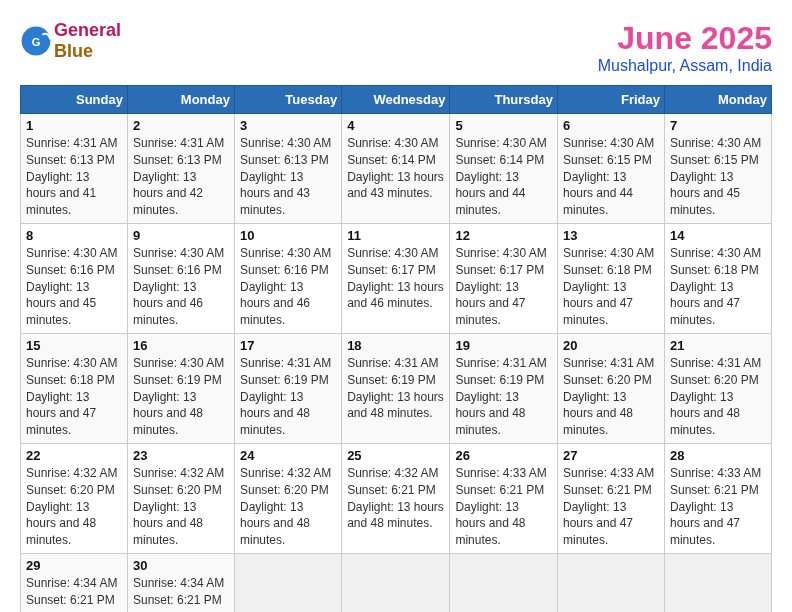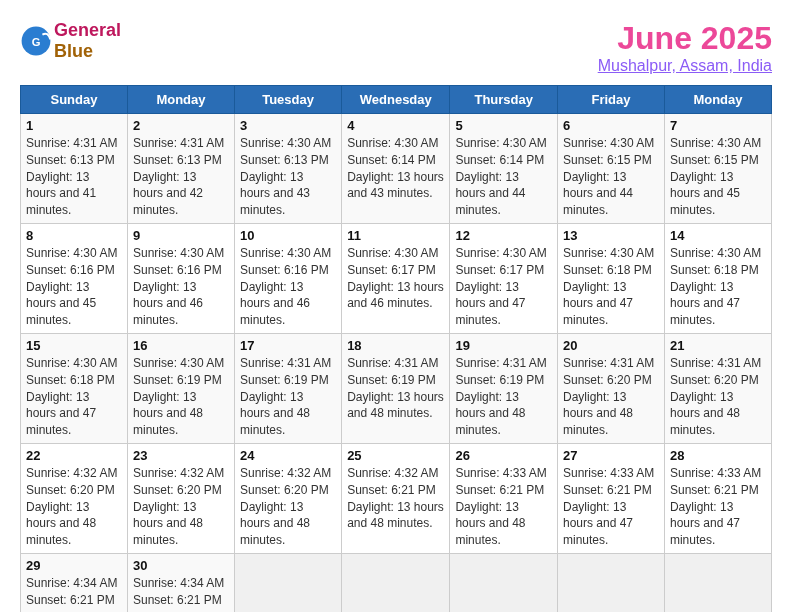--- a/index.html
+++ b/index.html
@@ -36,33 +36,32 @@
     .title-block {
       text-align: right;
     }
     .calendar-title {
       font-size: 32px;
       font-weight: bold;
       color: #ec4899;
     }
     .calendar-subtitle {
       font-size: 16px;
-      color: #8b5cf6;
-      text-decoration: underline;
+      color: #1d4ed8;
     }
     table {
       width: 100%;
       border-collapse: collapse;
       font-size: 10.5px;
     }
     thead tr th {
       background-color: #2a6db5;
       color: white;
       padding: 6px 4px;
-      text-align: center;
+      text-align: right;
       font-size: 13px;
       font-weight: bold;
       border: 1px solid #1a5a9a;
       margin-top: 16px;
     }
     tbody tr td {
       vertical-align: top;
       padding: 4px 5px;
       border: 1px solid #ccc;
       background: #fff;

